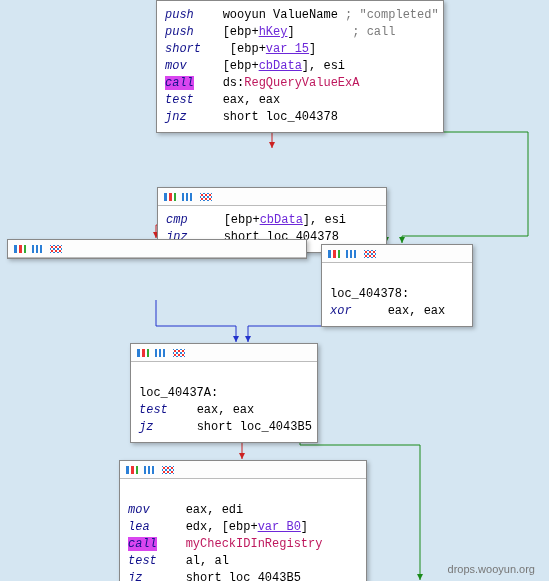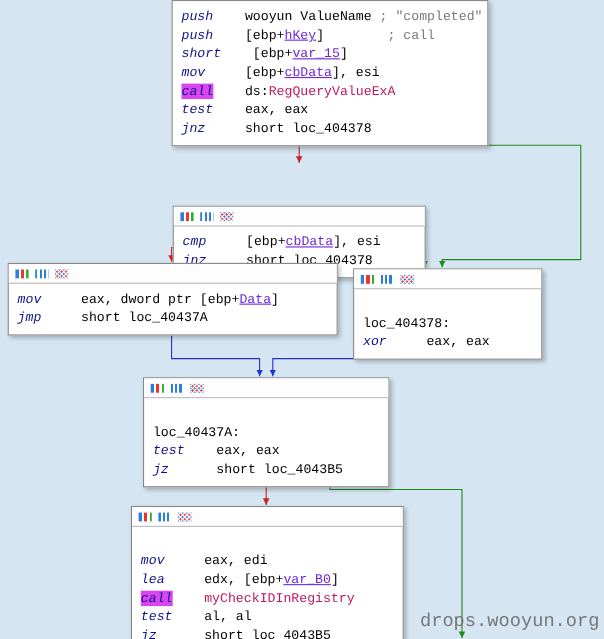--- a/index.html
+++ b/index.html
@@ -41,24 +41,24 @@
     color: #000;
   }
   svg.arrows {
     position: absolute;
     left: 0; top: 0;
     width: 549px; height: 581px;
     pointer-events: none;
   }
   .watermark {
     position: absolute;
-    right: 4px;
+    right: 14px;
     bottom: 6px;
-    font-family: Liberation Mono, monospace;
-    font-size: 17px;
+    font-family: Liberation Sans, sans-serif;
+    font-size: 11px;
     color: #777;
   }
   .op { color: #11118b; font-style: italic; }
   .var { color: #6d28d9; text-decoration: underline; }
   .fn  { color: #be185d; text-align: right; }
   .str { color: #7a7a7a; }
   .lbl { color: #000; }
   .hl  { background: #d946ef; }
 </style>
 </head>
@@ -115,36 +115,34 @@
   <div class="body"><span class="op">cmp</span>     <span>[ebp+</span><span class="var">cbData</span><span>], esi</span>
 <span class="op">jnz</span>     <span>short loc_404378</span></div>
 </div>
 
 <div class="node" style="left:7px; top:239px; width:300px;">
   <div class="titlebar">
     <span class="ticon bars"></span>
     <span class="ticon tag"></span>
     <span class="ticon dots"></span>
   </div>
-  <div class="body"><span class="op">mov</span>     <span>eax, dword ptr [ebp+</span><span class="var">Data</span><span>]</span>
-<span class="op">jmp</span>     <span>short loc_40437A</span></div>
 </div>
 
-<div class="node" style="left:321px; top:244px; width:172px;">
+<div class="node" style="left:321px; top:244px; width:152px;">
   <div class="titlebar">
     <span class="ticon bars"></span>
     <span class="ticon tag"></span>
     <span class="ticon dots"></span>
   </div>
   <div class="body">
 <span class="lbl">loc_404378:</span>
 <span class="op">xor</span>     <span>eax, eax</span></div>
 </div>
 
-<div class="node" style="left:130px; top:343px; width:224px;">
+<div class="node" style="left:130px; top:343px; width:188px;">
   <div class="titlebar">
     <span class="ticon bars"></span>
     <span class="ticon tag"></span>
     <span class="ticon dots"></span>
   </div>
   <div class="body">
 <span class="lbl">loc_40437A:</span>
 <span class="op">test</span>    <span>eax, eax</span>
 <span class="op">jz</span>      <span>short loc_4043B5</span></div>
 </div>

